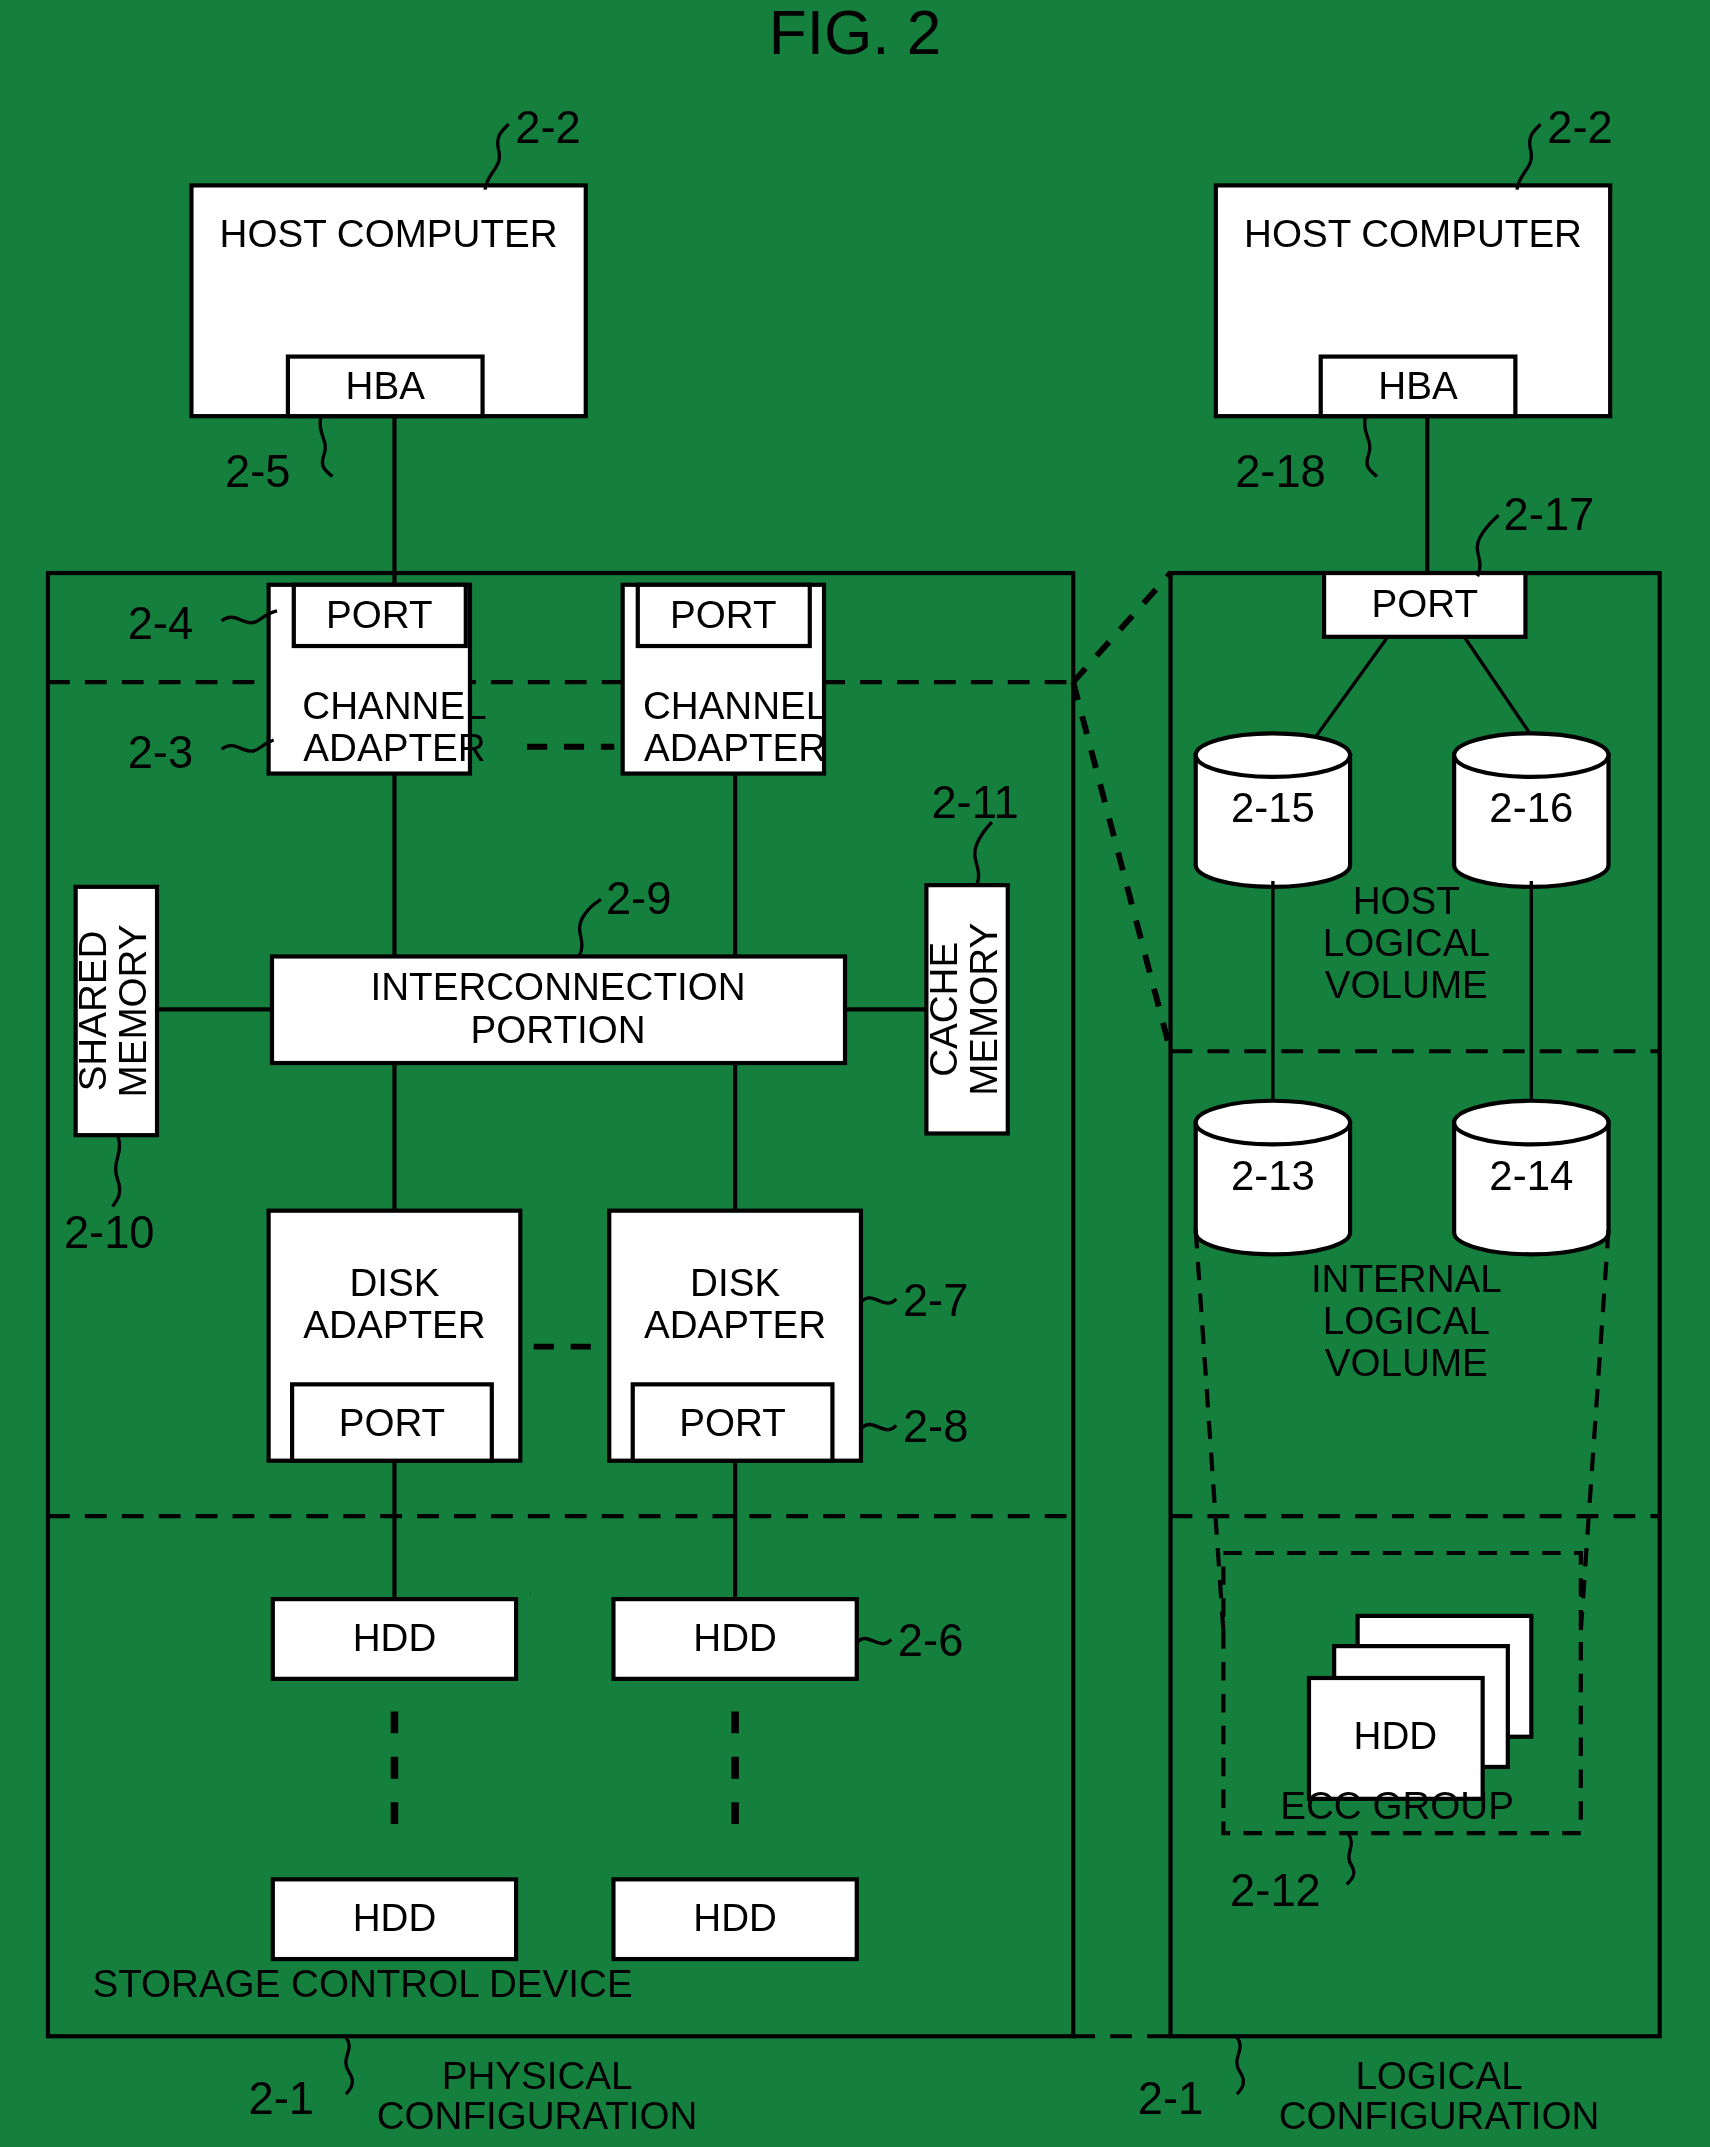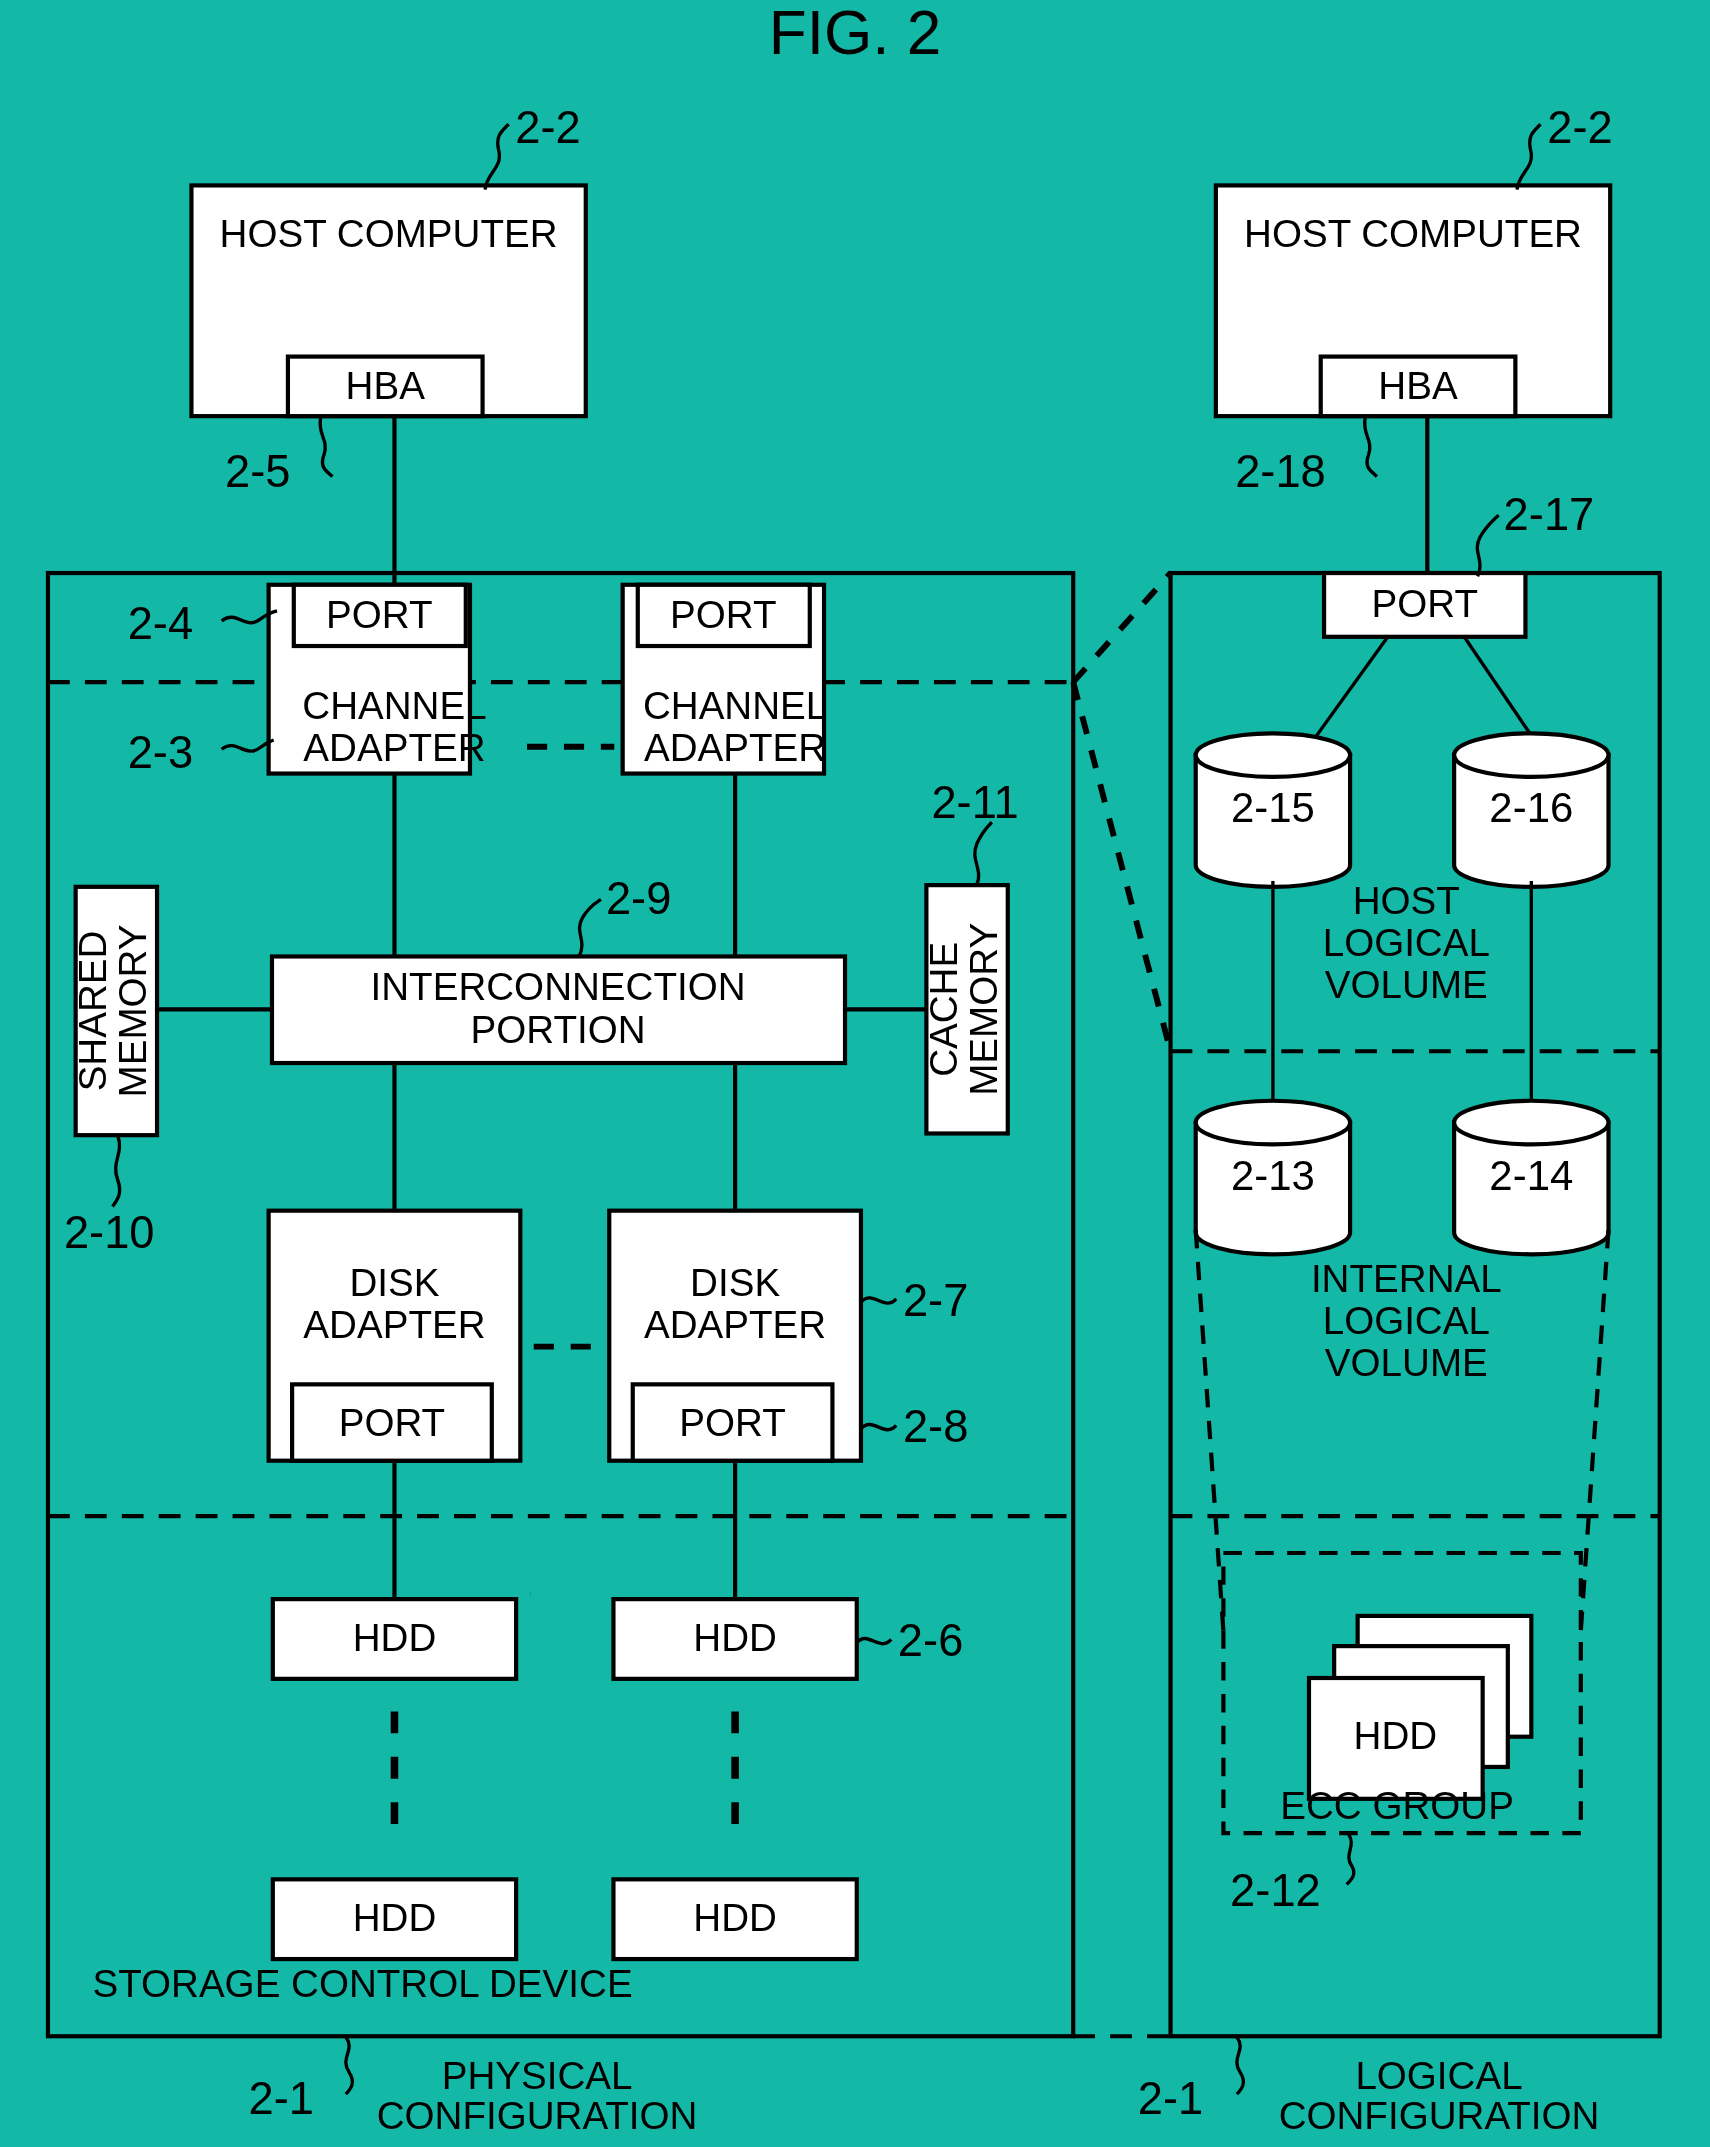--- a/index.html
+++ b/index.html
@@ -4,21 +4,21 @@
 <style>
   html, body {
     margin: 0;
     padding: 0;
     background: #ffffff;
   }
   #figure-root {
     position: relative;
     width: 1711px;
     height: 2147px;
-    background: #14b8a6;
+    background: #15803d;
     font-family: "Liberation Sans", sans-serif;
     overflow: hidden;
   }
   svg.fig {
     position: absolute;
     top: 0; left: 0;
     width: 1711px;
     height: 2147px;
     display: block;
   }

